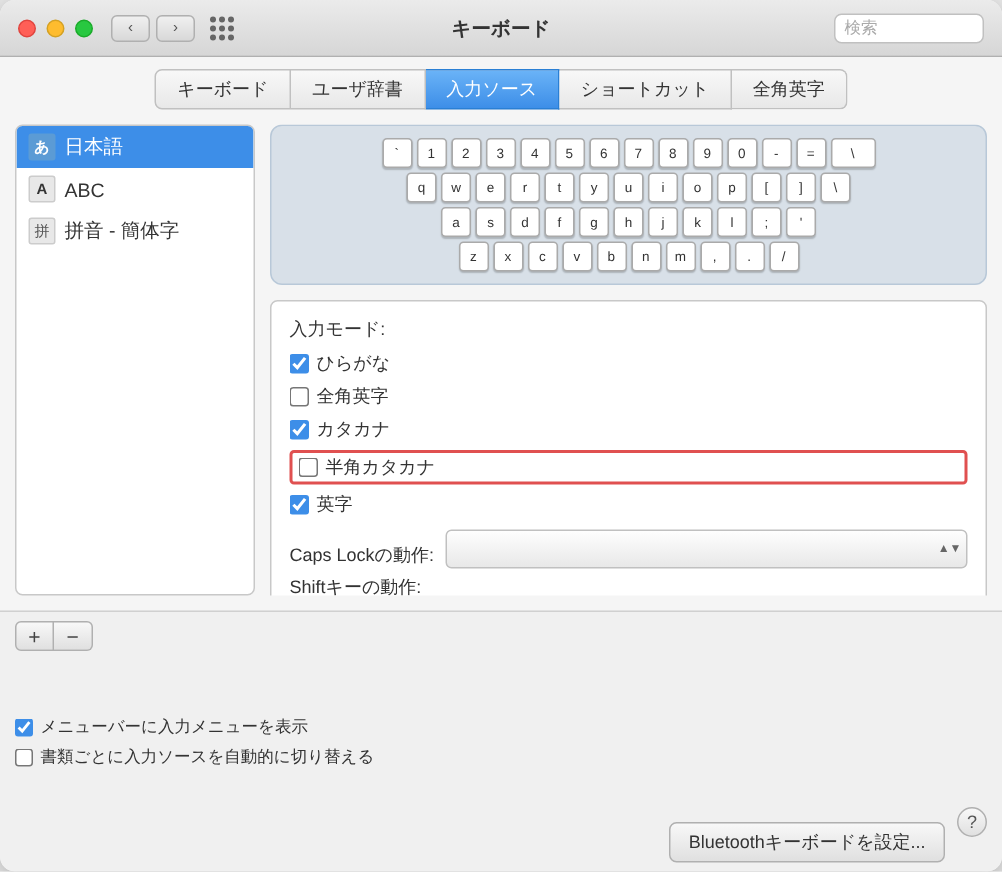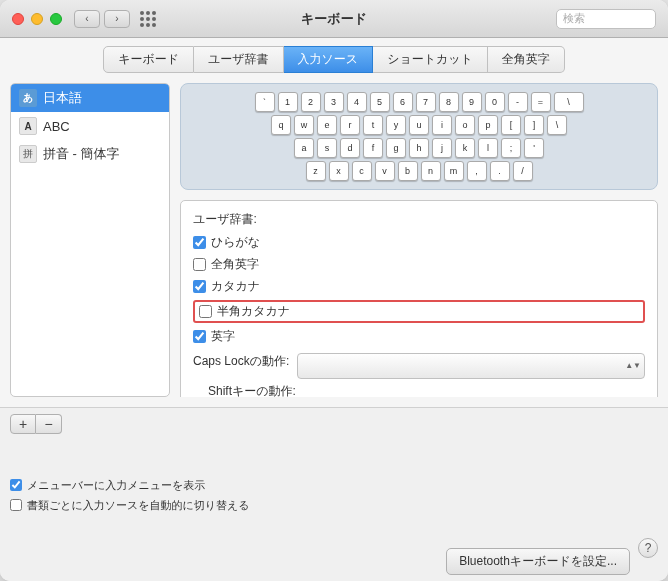--- a/index.html
+++ b/index.html
@@ -271,21 +271,21 @@
     }
 
     .checkbox-highlighted {
       border: 2px solid #e05050;
       border-radius: 3px;
       padding: 1px 4px;
     }
 
     .caps-lock-row {
       display: flex;
-      align-items: flex-start;
+      align-items: flex-end;
       gap: 8px;
       margin-bottom: 4px;
     }
     .caps-lock-row label {
       font-size: 12px;
       color: #333;
       min-width: 90px;
     }
     .select-wrapper {
       flex: 1;
@@ -313,21 +313,20 @@
       line-height: 1;
       font-size: 8px;
       color: #666;
       pointer-events: none;
     }
 
     .shift-row {
       display: flex;
       align-items: flex-end;
       gap: 24px;
-      margin-left: 15px;
     }
     .shift-row label {
       font-size: 12px;
       color: #333;
       min-width: 90px;
     }
     .shift-select-wrapper {
       flex: 1;
       position: relative;
     }
@@ -554,21 +553,21 @@
           <div class="key">b</div>
           <div class="key">n</div>
           <div class="key">m</div>
           <div class="key">,</div>
           <div class="key">.</div>
           <div class="key">/</div>
         </div>
       </div>
 
       <div class="settings-section">
-        <div class="input-mode-label">ユーザ辞書:</div>
+        <div class="input-mode-label">入力モード:</div>
         <div class="checkboxes-grid">
           <div class="checkbox-item">
             <input type="checkbox" checked="" style="">
             <span>ひらがな</span>
           </div>
           <div class="checkbox-item">
             <input type="checkbox" style="">
             <span>全角英字</span>
           </div>
           <div class="checkbox-item">

